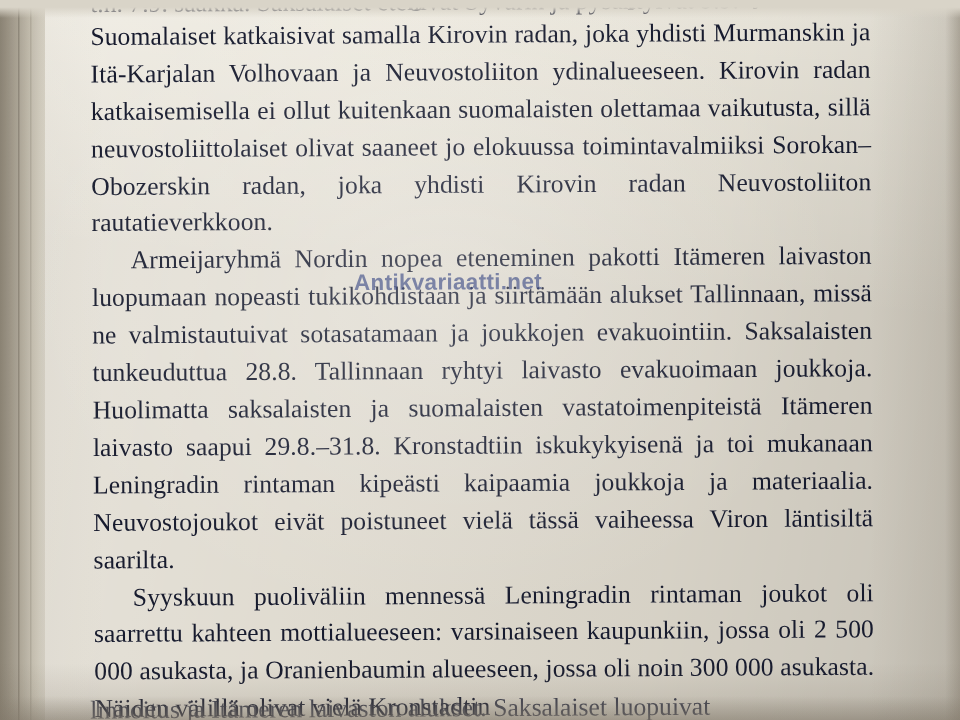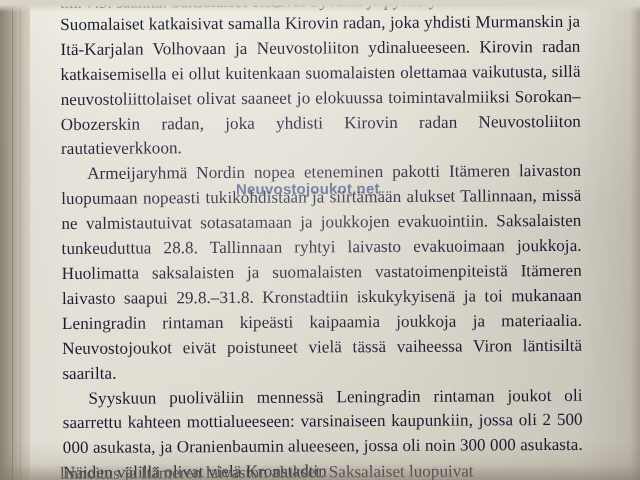--- a/index.html
+++ b/index.html
@@ -149,19 +149,19 @@
 
   <div class="topfrag">t.n. 7.9. saakka. Saksalaiset etenivät Syvärin ja pysähtyivät 9.9.</div>
   <div class="line-clip-top"></div>
 
   <div class="text-col">
     <p class="para">Keski-Kannaksella Leningradin uloimman puolustuslinjan eteen. Suomalaiset katkaisivat samalla Kirovin radan, joka yhdisti Murmanskin ja Itä-Karjalan Volhovaan ja Neuvostoliiton ydinalueeseen. Kirovin radan katkaisemisella ei ollut kuitenkaan suomalaisten olettamaa vaikutusta, sillä neuvostoliittolaiset olivat saaneet jo elokuussa toimintavalmiiksi Sorokan–Obozerskin radan, joka yhdisti Kirovin radan Neuvostoliiton rautatieverkkoon.</p>
     <p class="para">Armeijaryhmä Nordin nopea eteneminen pakotti Itämeren laivaston luopumaan nopeasti tukikohdistaan ja siirtämään alukset Tallinnaan, missä ne valmistautuivat sotasatamaan ja joukkojen evakuointiin. Saksalaisten tunkeuduttua 28.8. Tallinnaan ryhtyi laivasto evakuoimaan joukkoja. Huolimatta saksalaisten ja suomalaisten vastatoimenpiteistä Itämeren laivasto saapui 29.8.–31.8. Kronstadtiin iskukykyisenä ja toi mukanaan Leningradin rintaman kipeästi kaipaamia joukkoja ja materiaalia. Neuvostojoukot eivät poistuneet vielä tässä vaiheessa Viron läntisiltä saarilta.</p>
     <p class="para">Syyskuun puoliväliin mennessä Leningradin rintaman joukot oli saarrettu kahteen mottialueeseen: varsinaiseen kaupunkiin, jossa oli 2 500 000 asukasta, ja Oranienbaumin alueeseen, jossa oli noin 300 000 asukasta. Näiden välillä olivat vielä Kronstadtin</p>
   </div>
 
-  <div class="watermark">Neuvostojoukot.net</div>
+  <div class="watermark">Antikvariaatti.net</div>
 
   <div class="bottomfrag">linnoitus ja Itämeren laivaston alukset. Saksalaiset luopuivat</div>
 
   <div class="edge-right"></div>
   <div class="edge-bottom"></div>
 </div>
 
 </body></html>

